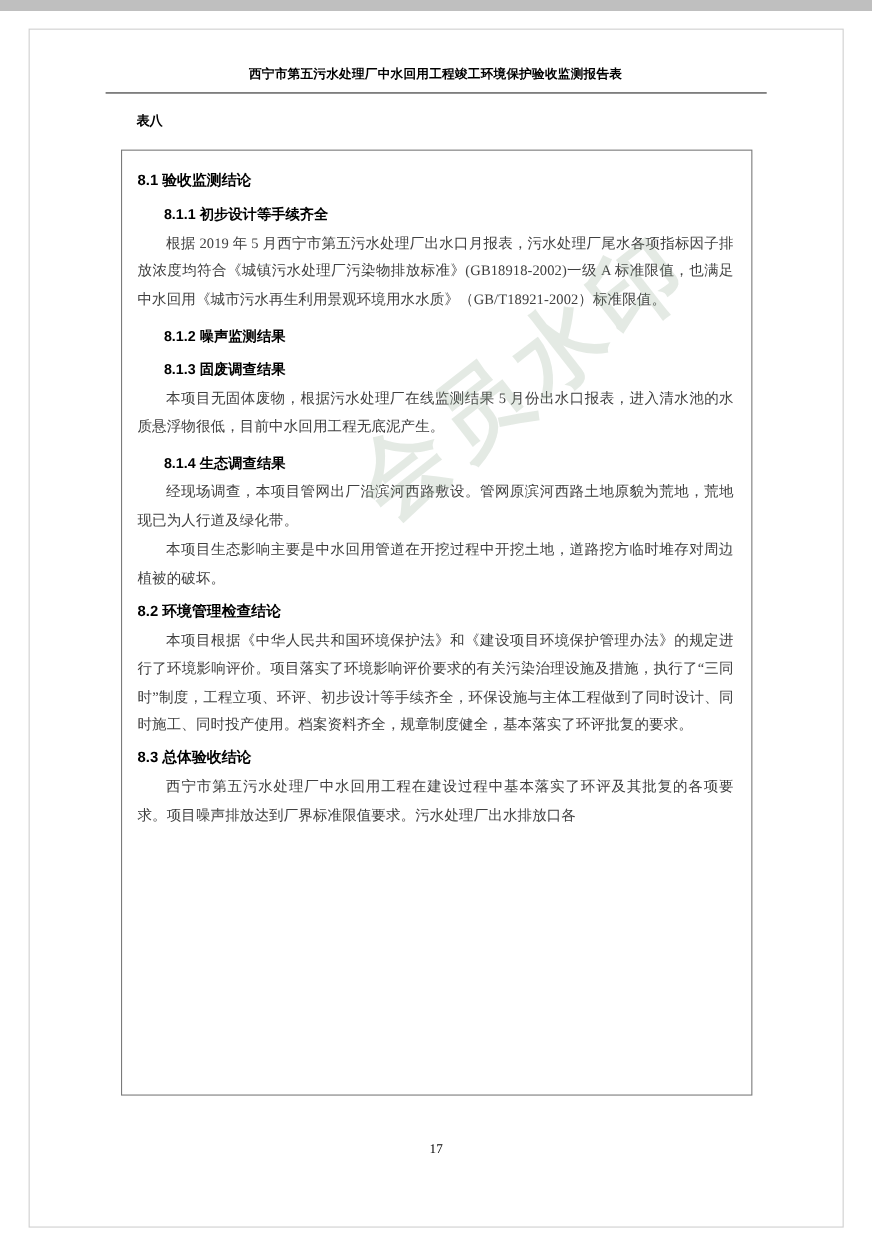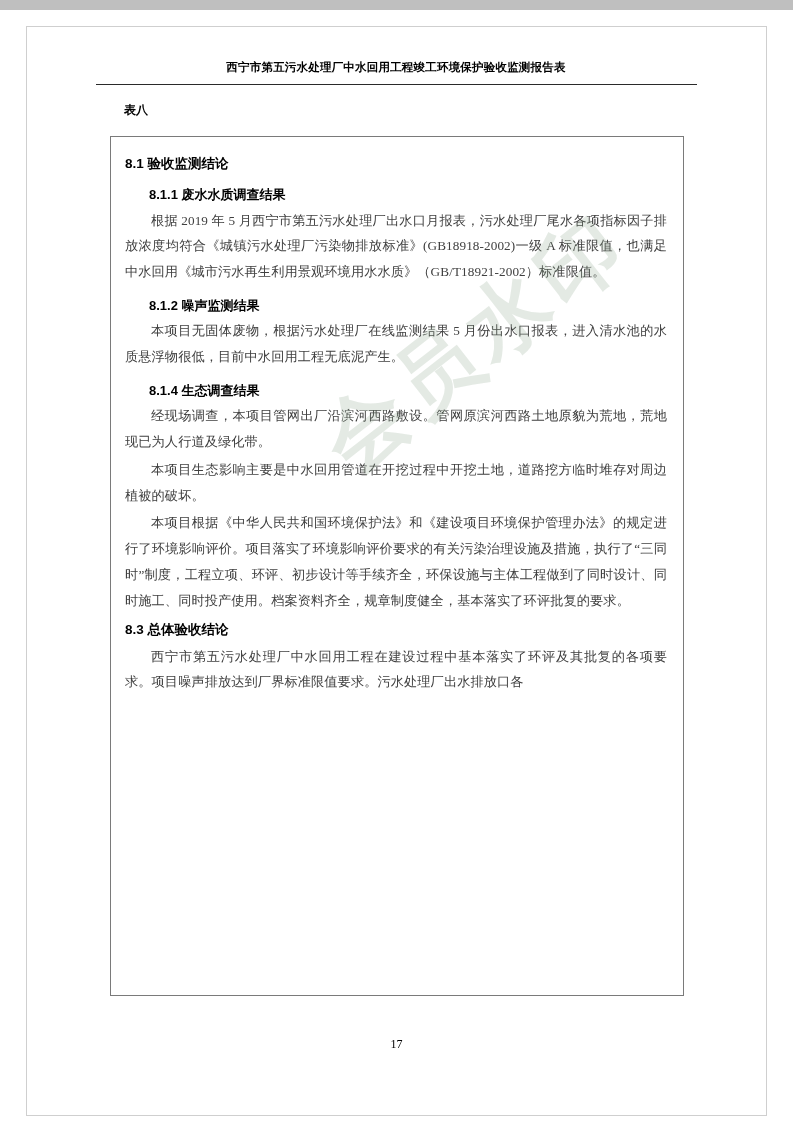--- a/index.html
+++ b/index.html
@@ -128,31 +128,33 @@
 
   <div class="header">西宁市第五污水处理厂中水回用工程竣工环境保护验收监测报告表</div>
   <div class="header-rule"></div>
 
   <div class="table-label">表八</div>
 
   <div class="content-box">
 
     <div class="sec-head">8.1 验收监测结论</div>
 
-    <div class="sub-head">8.1.1 废水水质调查结果</div>
+    <div class="sub-head">8.1.1 初步设计等手续齐全</div>
     <p class="body">根据 2019 年 5 月西宁市第五污水处理厂出水口月报表，污水处理厂尾水各项指标因子排放浓度均符合《城镇污水处理厂污染物排放标准》(GB18918-2002)一级 A 标准限值，也满足中水回用《城市污水再生利用景观环境用水水质》（GB/T18921-2002）标准限值。</p>
 
     <div class="sub-head">8.1.2 噪声监测结果</div>
 
+    <div class="sub-head">8.1.3 固废调查结果</div>
     <p class="body">本项目无固体废物，根据污水处理厂在线监测结果 5 月份出水口报表，进入清水池的水质悬浮物很低，目前中水回用工程无底泥产生。</p>
 
     <div class="sub-head">8.1.4 生态调查结果</div>
     <p class="body">经现场调查，本项目管网出厂沿滨河西路敷设。管网原滨河西路土地原貌为荒地，荒地现已为人行道及绿化带。</p>
     <p class="body">本项目生态影响主要是中水回用管道在开挖过程中开挖土地，道路挖方临时堆存对周边植被的破坏。</p>
 
+    <div class="sec-head">8.2 环境管理检查结论</div>
     <p class="body">本项目根据《中华人民共和国环境保护法》和《建设项目环境保护管理办法》的规定进行了环境影响评价。项目落实了环境影响评价要求的有关污染治理设施及措施，执行了“三同时”制度，工程立项、环评、初步设计等手续齐全，环保设施与主体工程做到了同时设计、同时施工、同时投产使用。档案资料齐全，规章制度健全，基本落实了环评批复的要求。</p>
 
     <div class="sec-head">8.3 总体验收结论</div>
     <p class="body">西宁市第五污水处理厂中水回用工程在建设过程中基本落实了环评及其批复的各项要求。项目噪声排放达到厂界标准限值要求。污水处理厂出水排放口各</p>
 
   </div>
 
   <div class="watermark">会员水印</div>
 
   <div class="page-number">17</div>

